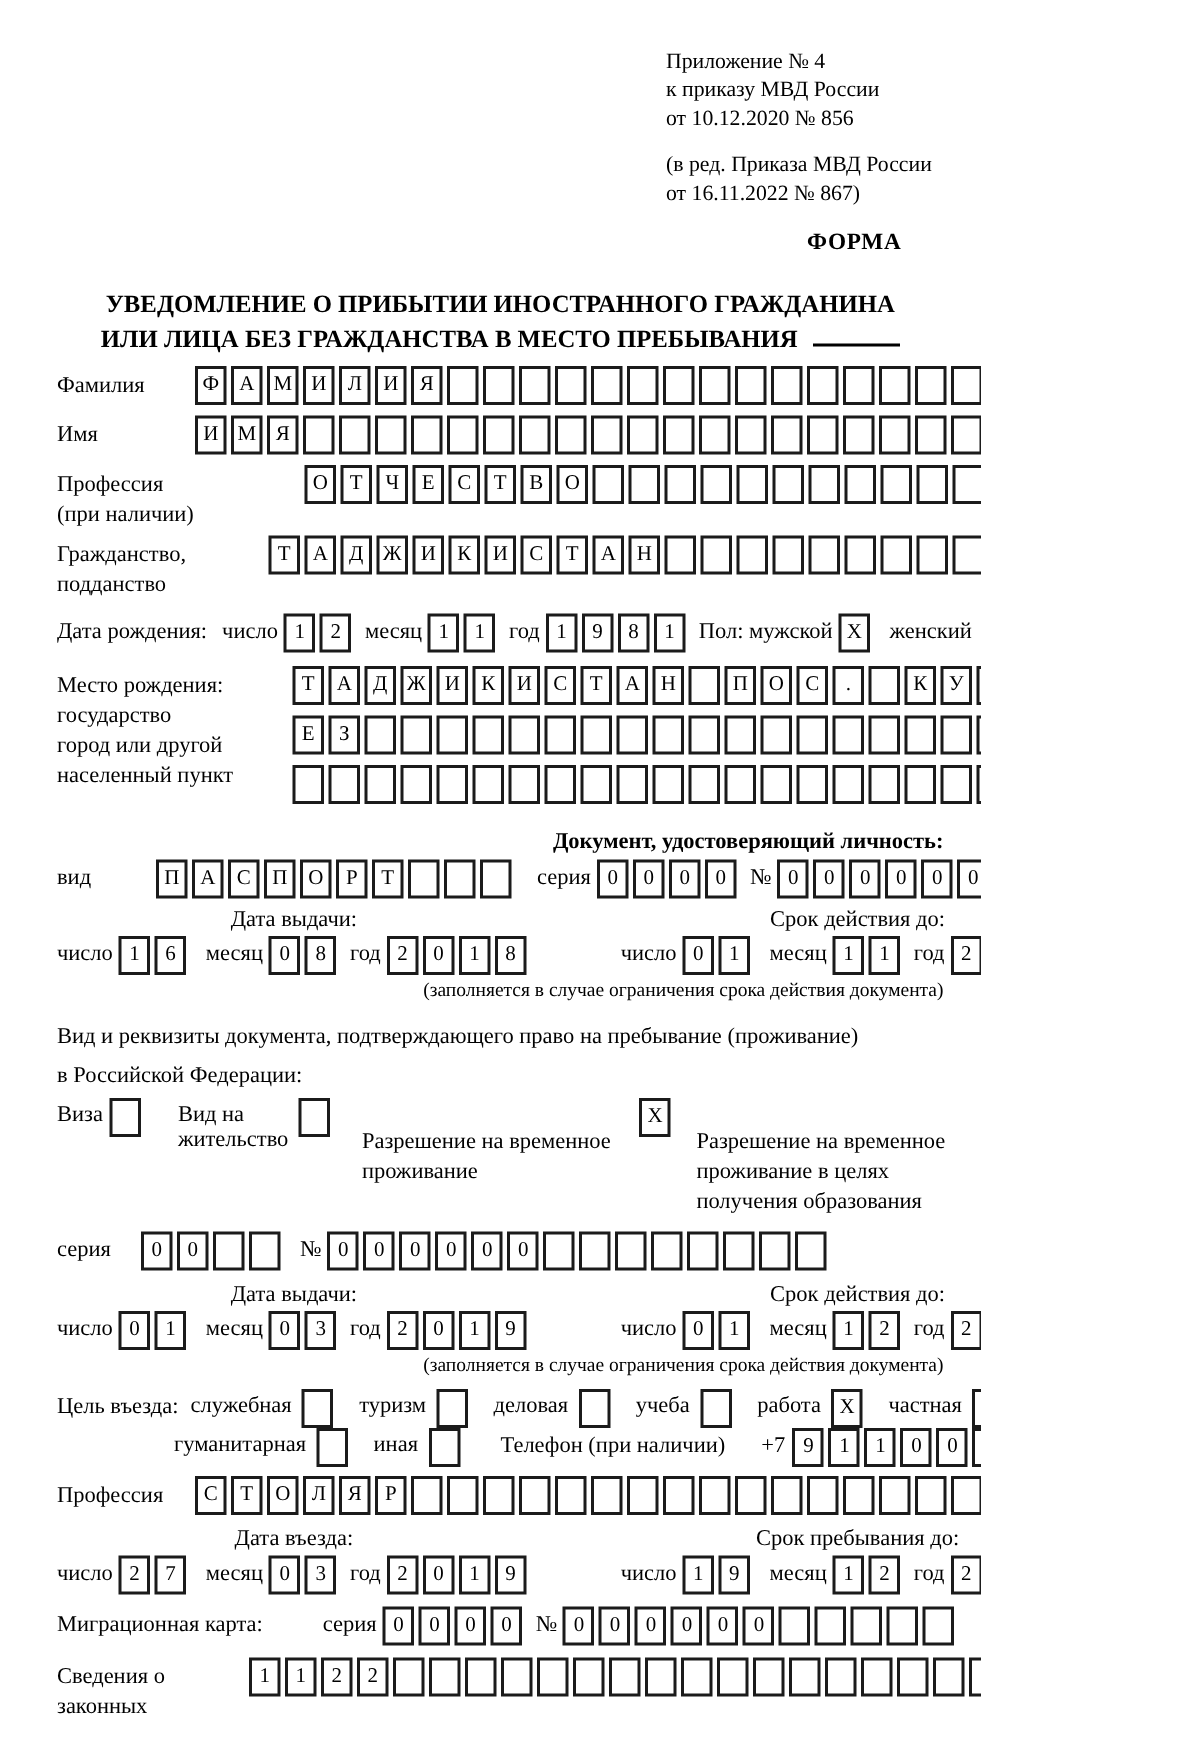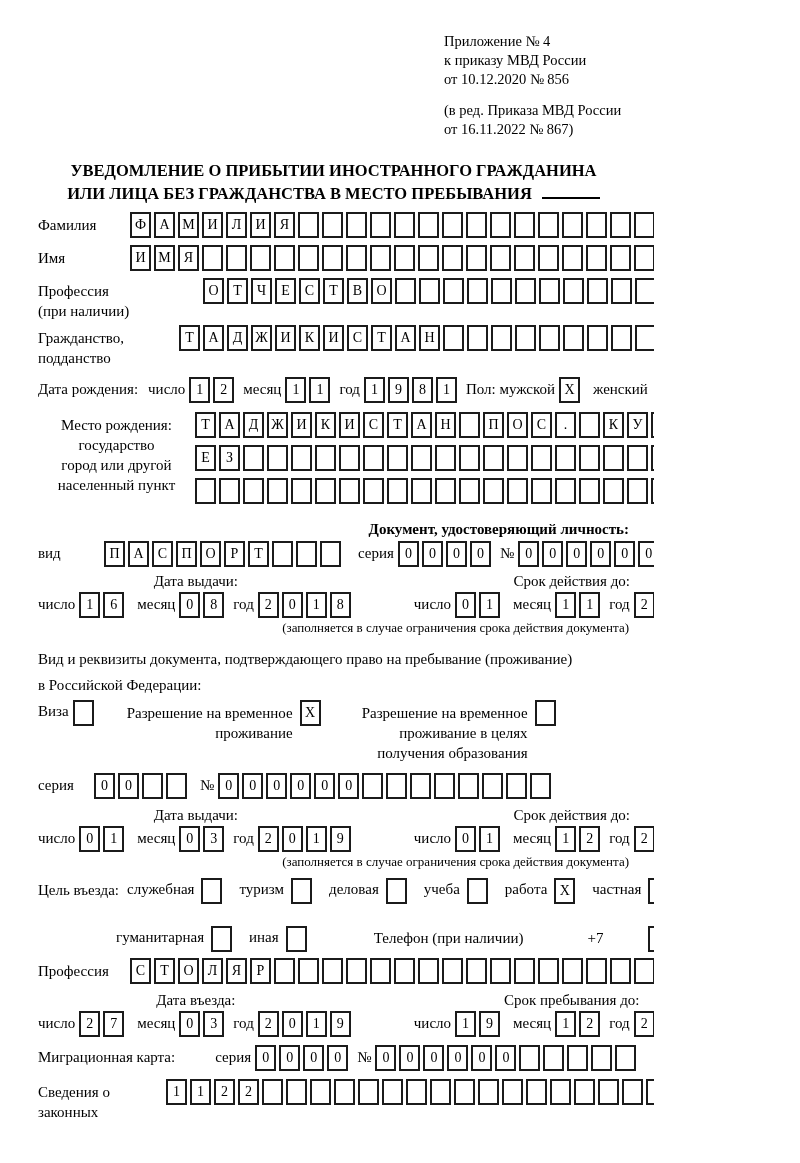--- a/index.html
+++ b/index.html
@@ -20,21 +20,21 @@
   
   .cells { display:flex; flex:none; }
   .cell { flex:none; display:inline-flex; align-items:center; justify-content:center;
           width:21px; height:26px; border:2px solid #1b1b1b; margin-right:3px;
           font-size:14px; line-height:1; background:#fff; }
   .frow { display:flex; align-items:flex-start; margin-top:7px; }
   .frow .lbl { font-size:15px; line-height:20px; padding-top:3px; flex:none; }
   .w92  { width:92px; }
   .w140 { width:141px; }
   .w164 { width:165px; }
-  .w156 { width:157px;text-align:center; }
+  .w156 { width:157px; }
   .w112 { width:113px; }
 
   .inl { font-size:15px; padding-top:4px; flex:none; }
   .gap6 { margin-left:6px; } .gap10 { margin-left:10px; } .gap14 { margin-left:14px; }
   .mr4 { margin-right:4px; }
 
   
   .dates-pair { display:flex; margin-top:10px; }
   .dategroup { }
   .dg-head { text-align:center; font-size:15px; margin-bottom:2px; }
@@ -42,21 +42,21 @@
   .dg-row .inl { padding-top:4px; margin-right:4px; }
   .note { font-size:13px; margin-top:2px; }
   .note.right { text-align:right; }
 
   .doc-title { text-align:right; font-weight:bold; font-size:15px; margin-top:10px; }
 
   .residence-text { font-size:15px; line-height:26px; margin-top:10px; }
   .res-opts { display:flex; align-items:flex-start; margin-top:2px; }
   .res-opt { display:flex; align-items:flex-start; }
   .res-opt .olabel { font-size:15px; padding-top:3px; }
-  .res-opt .center { text-align:right; line-height:20px; }
+  .res-opt .center { text-align:left; line-height:20px;margin-top:16px; }
   .res-opt .cell { margin-left:7px; }
   .wrap175 { width:178px; }
   .wrap190 { width:190px; }
 
   .checkgroup { display:flex; align-items:flex-start; flex-wrap:nowrap; }
   .checkgroup .opt-label { font-size:15px; padding-top:3px; margin:0 7px 0 14px; white-space:nowrap; }
   .checkgroup .opt-label:first-child { margin-left:8px; }
 
   .mult-lbl div { font-size:15px; line-height:20px; }
   .stack { display:flex; flex-direction:column; }
@@ -67,20 +67,21 @@
 
 <div class="page">
 
   <div class="hdr-block">
     <div>Приложение № 4</div>
     <div>к приказу МВД России</div>
     <div>от 10.12.2020 № 856</div>
     <div class="sub">(в ред. Приказа МВД России</div>
     <div>от 16.11.2022 № 867)</div>
   </div>
+  <div class="forma">ФОРМА</div>
 
   <div class="title">
     <div>УВЕДОМЛЕНИЕ О ПРИБЫТИИ ИНОСТРАННОГО ГРАЖДАНИНА</div>
     <div><span>ИЛИ ЛИЦА БЕЗ ГРАЖДАНСТВА В МЕСТО ПРЕБЫВАНИЯ</span><span class="uline"></span></div>
   </div>
 
   <div class="frow">
     <span class="lbl w92">Фамилия</span>
     <span class="cells">
         <span class="cell">Ф</span>
@@ -411,20 +412,24 @@
 
   <div class="residence-text">
     <div>Вид и реквизиты документа, подтверждающего право на пребывание (проживание)</div>
     <div>в Российской Федерации:</div>
   </div>
   <div class="res-opts">
     <span class="res-opt">
       <span class="olabel">Виза</span>
       <span class="cell" style="margin-left:4px;"></span>
     </span>
+    <span class="res-opt" style="margin-left:22px;">
+      <span class="olabel">Вид на жительство</span>
+      <span class="cell"></span>
+    </span>
     <span class="res-opt" style="margin-left:18px;">
       <span class="olabel center wrap175">Разрешение на временное проживание</span>
       <span class="cell">X</span>
     </span>
     <span class="res-opt" style="margin-left:14px;">
       <span class="olabel center wrap190">Разрешение на временное проживание в целях получения образования</span>
       <span class="cell"></span>
     </span>
   </div>
 
@@ -515,21 +520,21 @@
         <span class="opt-label">учеба</span>
         <span class="cell"></span>
         <span class="opt-label">работа</span>
         <span class="cell">X</span>
         <span class="opt-label">частная</span>
         <span class="cell"></span>
         <span class="opt-label">транзит</span>
         <span class="cell"></span>
       </span>
   </div>
-  <div class="frow" style="margin-top:22px; padding-left:70px;gap:40px;">
+  <div class="frow" style="margin-top:0; padding-left:70px;">
     <span class="checkgroup">
         <span class="opt-label">гуманитарная</span>
         <span class="cell"></span>
         <span class="opt-label">иная</span>
         <span class="cell"></span>
       </span>
     <span class="inl" style="margin-left:24px;">Телефон (при наличии)</span>
     <span class="inl" style="margin-left:24px; margin-right:5px;">+7</span>
     <span class="cells">
         <span class="cell">9</span>

